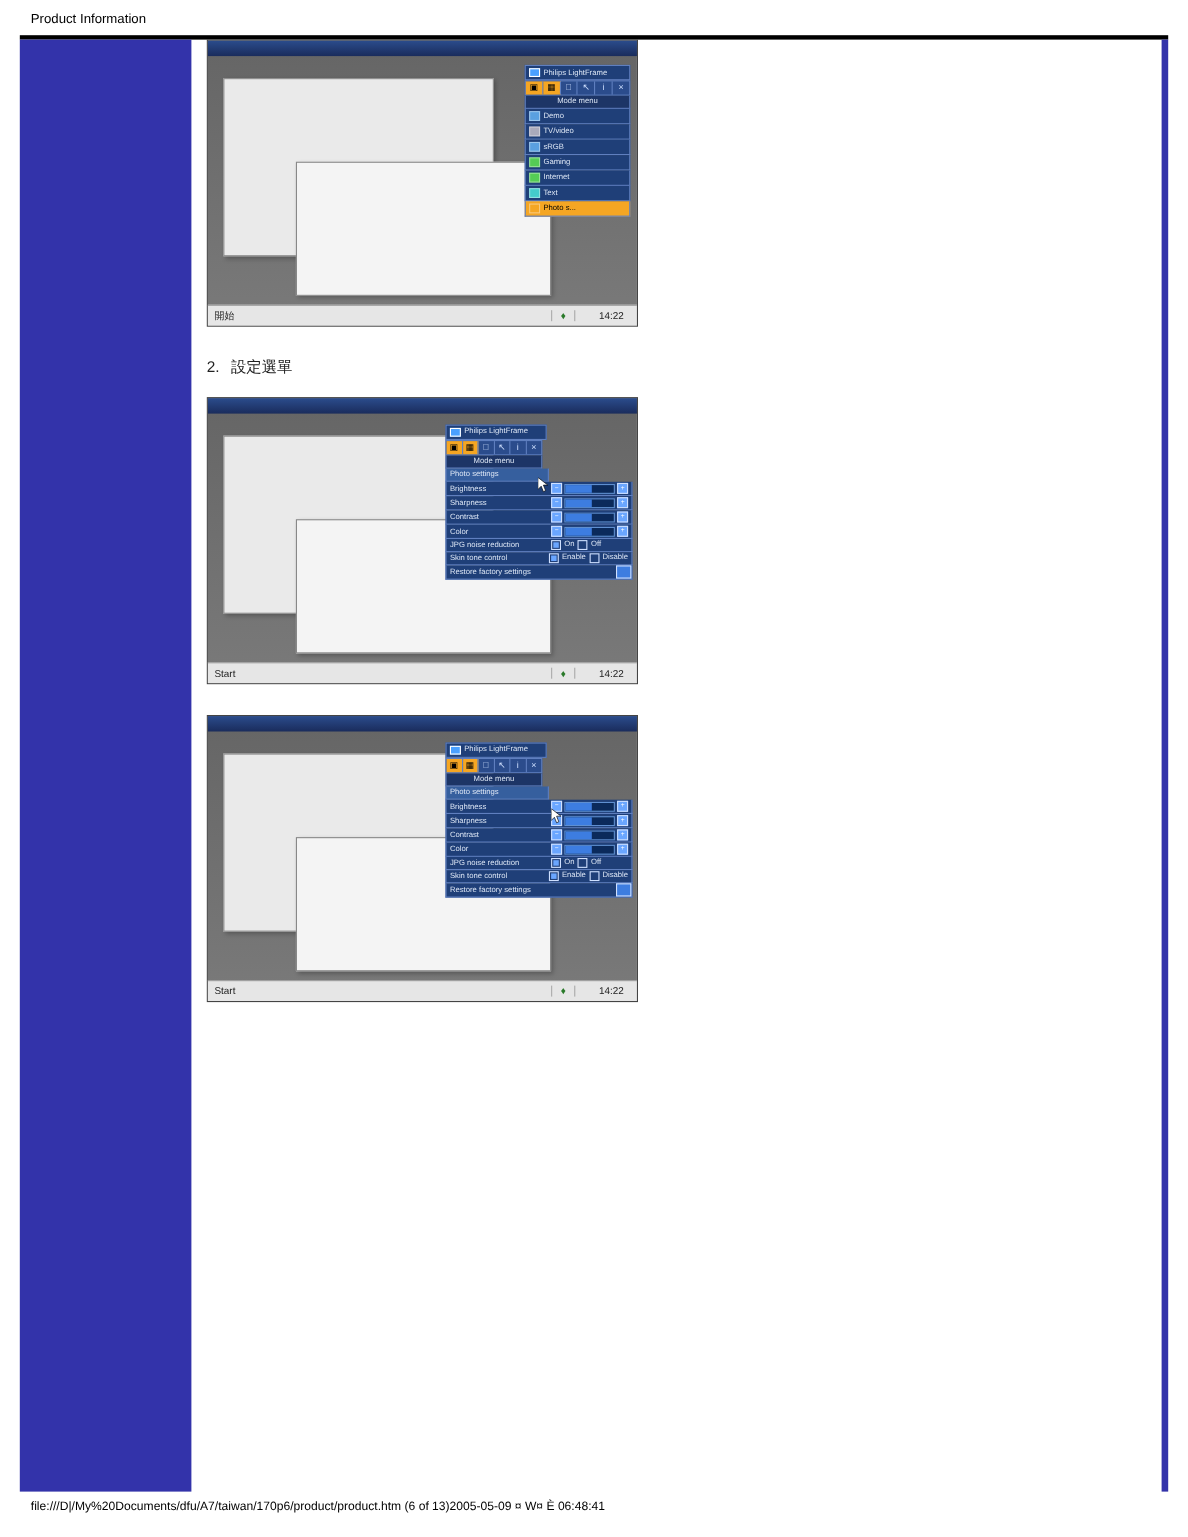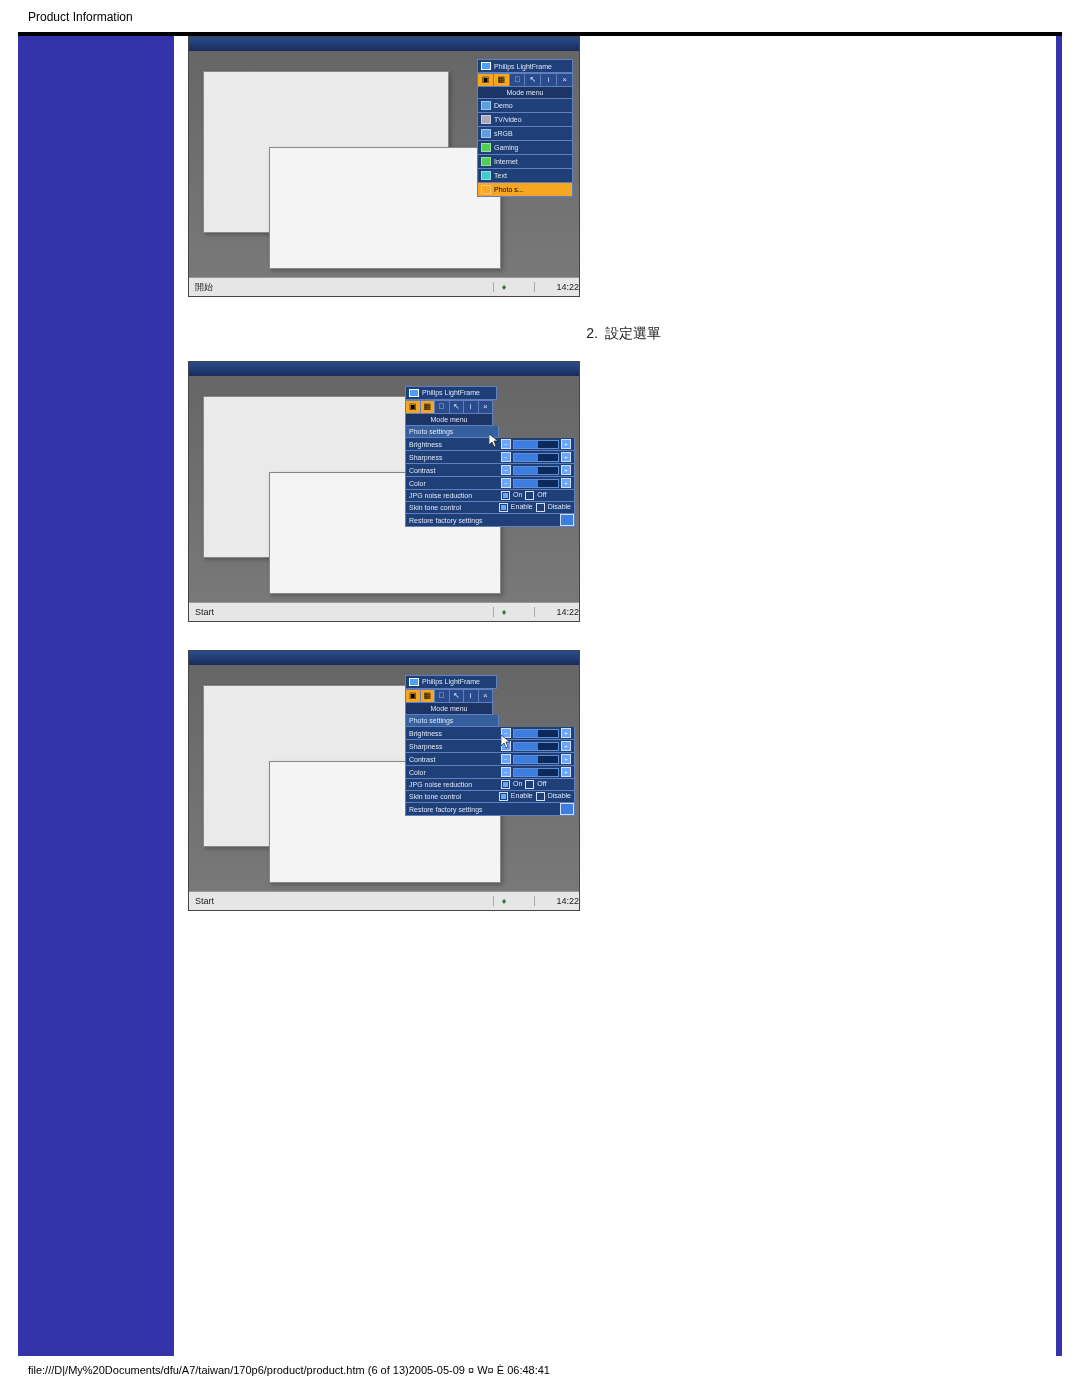--- a/index.html
+++ b/index.html
@@ -48,37 +48,36 @@
     height: 226px;
   }
   .fig-taskbar {
     height: 18px;
     background: #e6e6e6;
     border-top: 1px solid #999;
     display: flex;
     align-items: center;
     font-size: 9px;
     color: #222;
-    gap: 20px;
   }
   .tb-start {
     padding-left: 6px;
     flex: 1;
   }
   .tb-tray {
     width: 20px;
     border-left: 1px solid #aaa;
     text-align: center;
     color: #2a7a2a;
   }
   .tb-clock {
     width: 44px;
     border-left: 1px solid #aaa;
     text-align: right;
-    padding-right: 0;
+    padding-right: 12px;
   }
   .win-back {
     position: absolute;
     top: 20px;
     left: 14px;
     width: 244px;
     height: 160px;
     background: #eaeaea;
     border: 1px solid #888;
     box-shadow: 2px 2px 4px rgba(0,0,0,.25);
@@ -241,21 +240,20 @@
   }
   .cursor {
     position:absolute;width:10px;height:14px;
   }
   .cursor svg { width:100%;height:100%; }
 
   .step-text {
     font-size: 14px;
     color: #222;
     margin: 4px 0 18px 0;
-    text-align: center;
   }
   .step-num { display:inline-block; width:18px; }
 
   .footer-text {
     font-size: 11px;
     color: #000;
     padding: 8px 0 10px 28px;
   }
 </style>
 </head>

